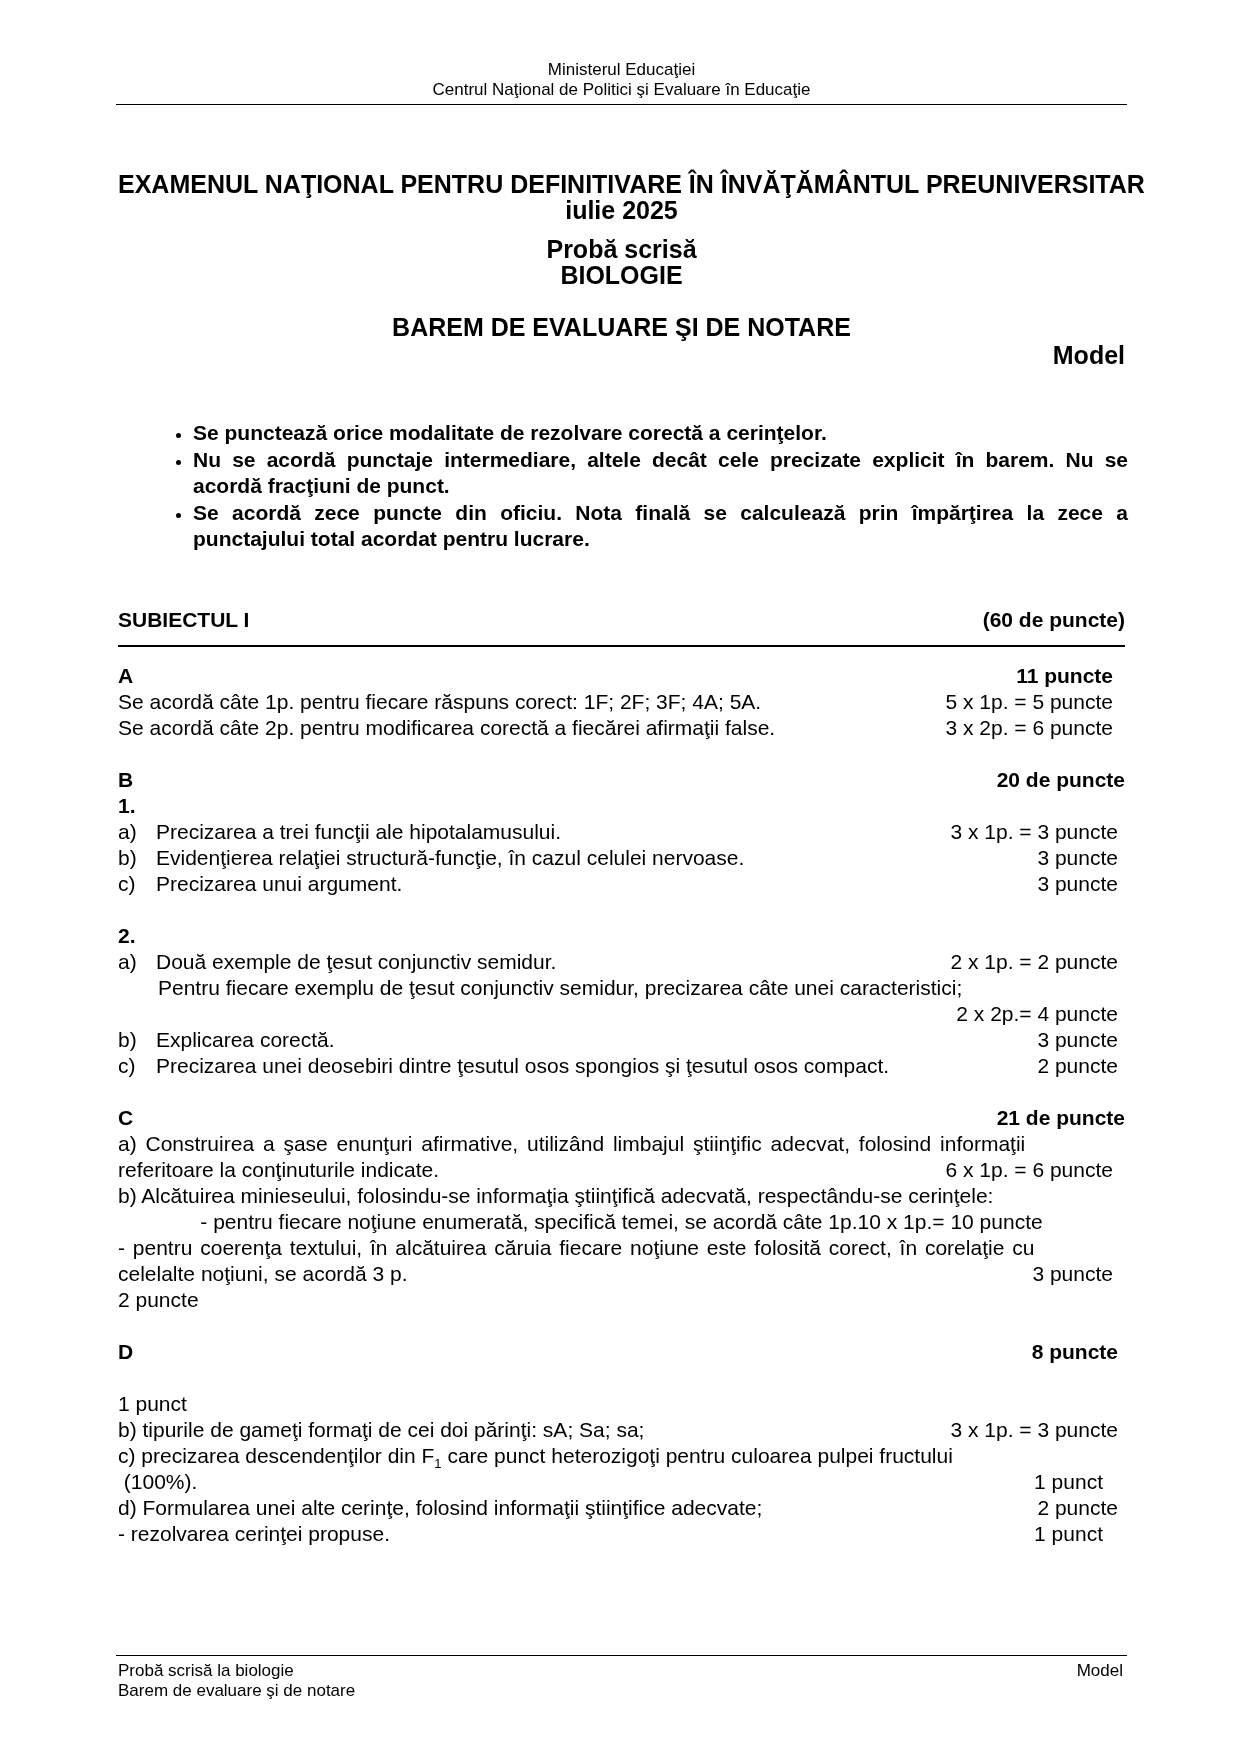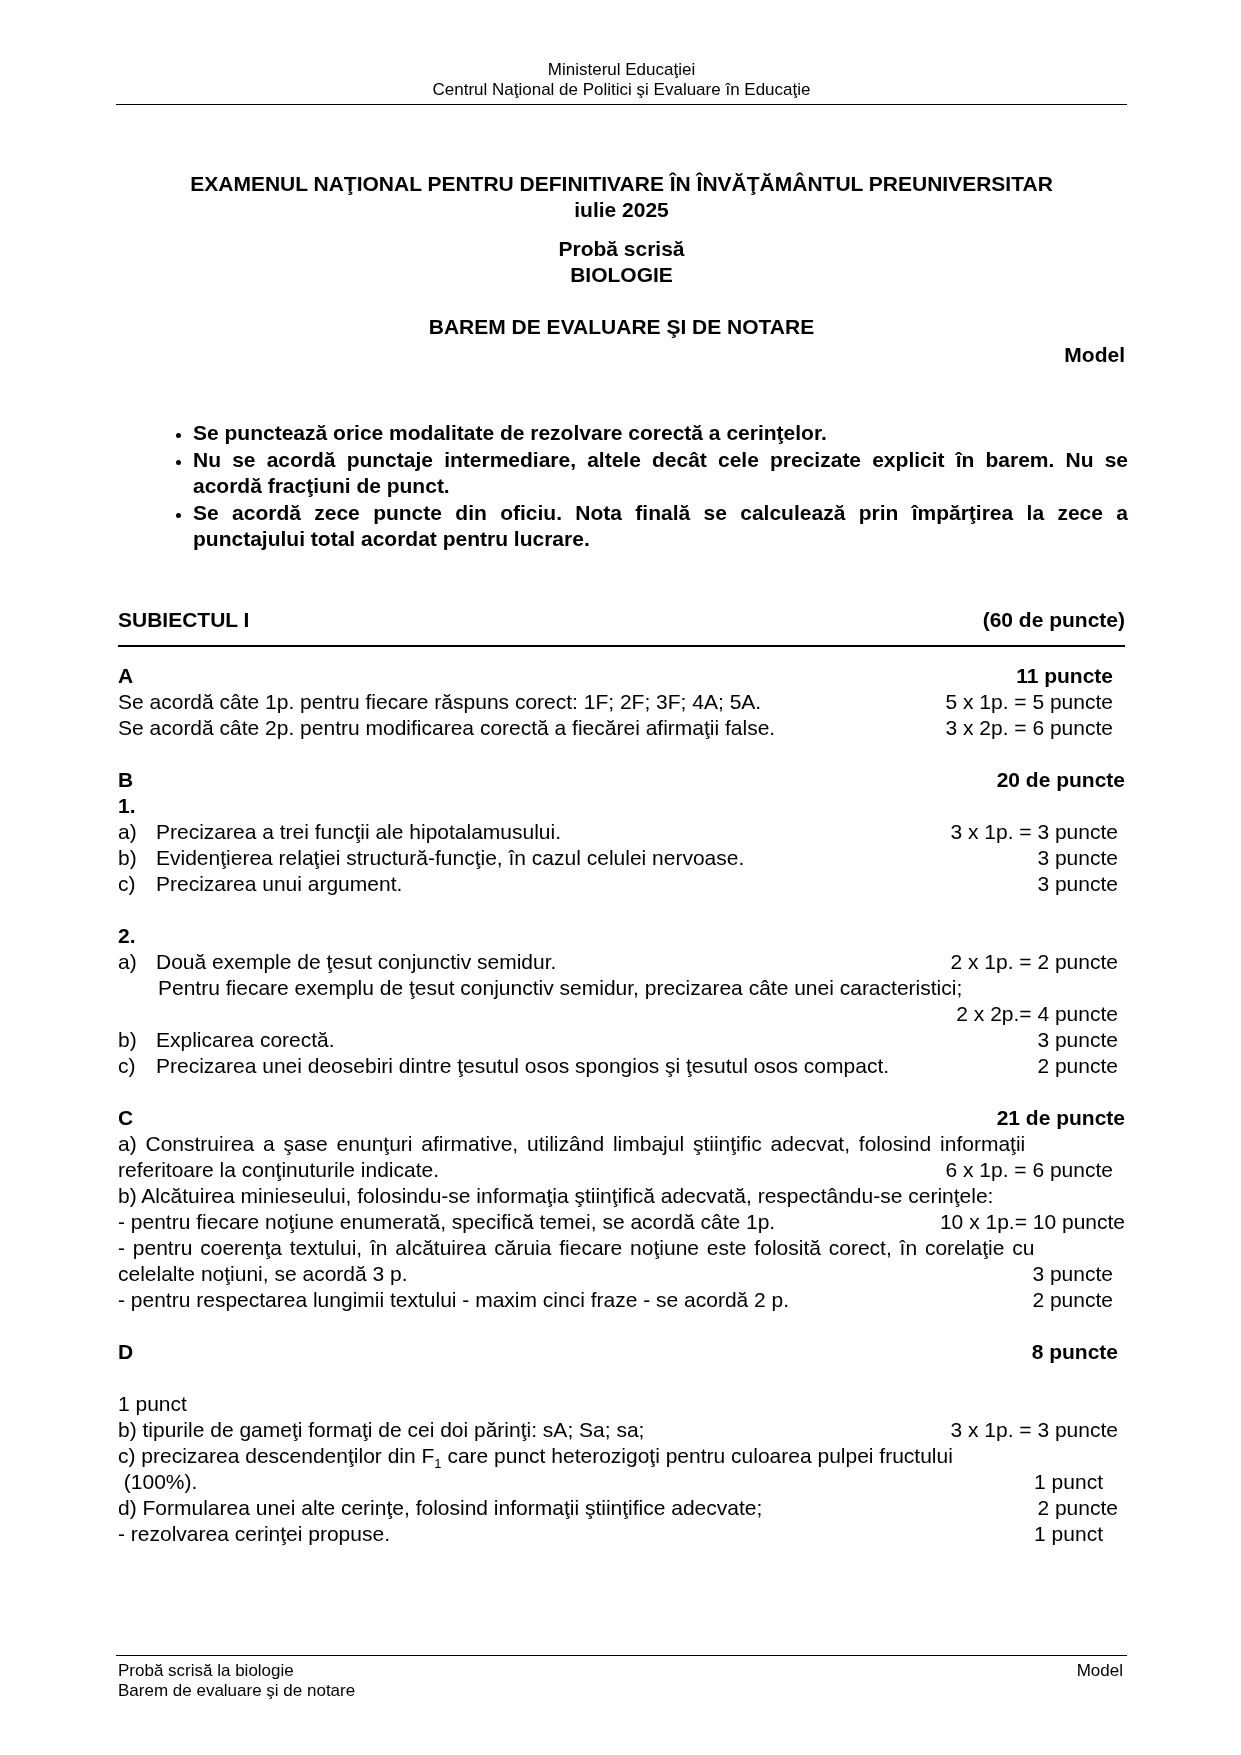--- a/index.html
+++ b/index.html
@@ -2,21 +2,21 @@
 <html><head>
 <meta charset="utf-8">
 <style>
   html, body { margin: 0; padding: 0; background: #fff; }
   body { width: 1241px; height: 1755px; position: relative; overflow: hidden;
          font-family: "Liberation Sans", sans-serif; color: #000; }
   .page { position: absolute; left: 0; top: 0; width: 1241px; height: 1755px; }
   .abs { position: absolute; white-space: nowrap; }
   .hdr { left: 118px; width: 1007px; text-align: center; font-size: 17px; line-height: 20px; }
   .rule { position: absolute; left: 116px; width: 1011px; height: 1px; background: #000; }
-  .title { left: 118px; width: 1007px; text-align: center; font-weight: bold; font-size: 21px; line-height: 26px; }
+  .title { left: 118px; width: 1007px; text-align: center; font-weight: bold; font-size: 25px; line-height: 26px; }
   .bullets { left: 118px; width: 1010px; font-weight: bold; font-size: 21px; line-height: 26.5px; }
   .bullets ul { margin: 0; padding-left: 75px; }
   .bullets li { text-align: justify; white-space: normal; padding-left: 0; }
   .bullets li::marker { font-size: 18px; }
   .line { left: 118px; width: 1007px; font-size: 21px; line-height: 26.5px; display: flex; justify-content: space-between; }
   .line .r { text-align: right; }
   .bold { font-weight: bold; }
   .subj { left: 118px; width: 1007px; font-weight: bold; font-size: 21px; line-height: 26px;
           display: flex; justify-content: space-between; border-bottom: 2px solid #000; padding-bottom: 12px; }
   .foot { font-size: 17px; line-height: 20px; text-align: center; }
@@ -115,33 +115,32 @@
   <div class="abs line" style="top:1131px;text-align:right;">
     <span style="word-spacing:3px;">a) Construirea a şase enunţuri afirmative, utilizând limbajul ştiinţific adecvat, folosind informaţii</span>
   </div>
   <div class="abs line" style="top:1157px; width:995px;">
     <span>referitoare la conţinuturile indicate.</span>
     <span class="r">6 x 1p. = 6 puncte</span>
   </div>
   <div class="abs line" style="top:1183px;">
     <span>b) Alcătuirea minieseului, folosindu-se informaţia ştiinţifică adecvată, respectându-se cerinţele:</span>
   </div>
-  <div class="abs line" style="top:1209px;">
+  <div class="abs line" style="top:1209px;justify-content:center;">
     <span>- pentru fiecare noţiune enumerată, specifică temei, se acordă câte 1p.</span>
     <span class="r">10 x 1p.= 10 puncte</span>
   </div>
   <div class="abs line" style="top:1235px;">
     <span style="word-spacing:2px;">- pentru coerenţa textului, în alcătuirea căruia fiecare noţiune este folosită corect, în corelaţie cu</span>
   </div>
   <div class="abs line" style="top:1261px; width:995px;">
     <span>celelalte noţiuni, se acordă 3 p.</span>
     <span class="r">3 puncte</span>
   </div>
   <div class="abs line" style="top:1287px; width:995px;">
-    <span>- pentru respectarea lungimii textului - maxim cinci fraze - se acordă 2 p.</span>
     <span class="r">2 puncte</span>
   </div>
 
   <div class="abs line bold" style="top:1339px; width:1000px;">
     <span>D</span>
     <span>8 puncte</span>
   </div>
   <div class="abs line" style="top:1391px; width:985px;">
     <span class="r">1 punct</span>
   </div>

